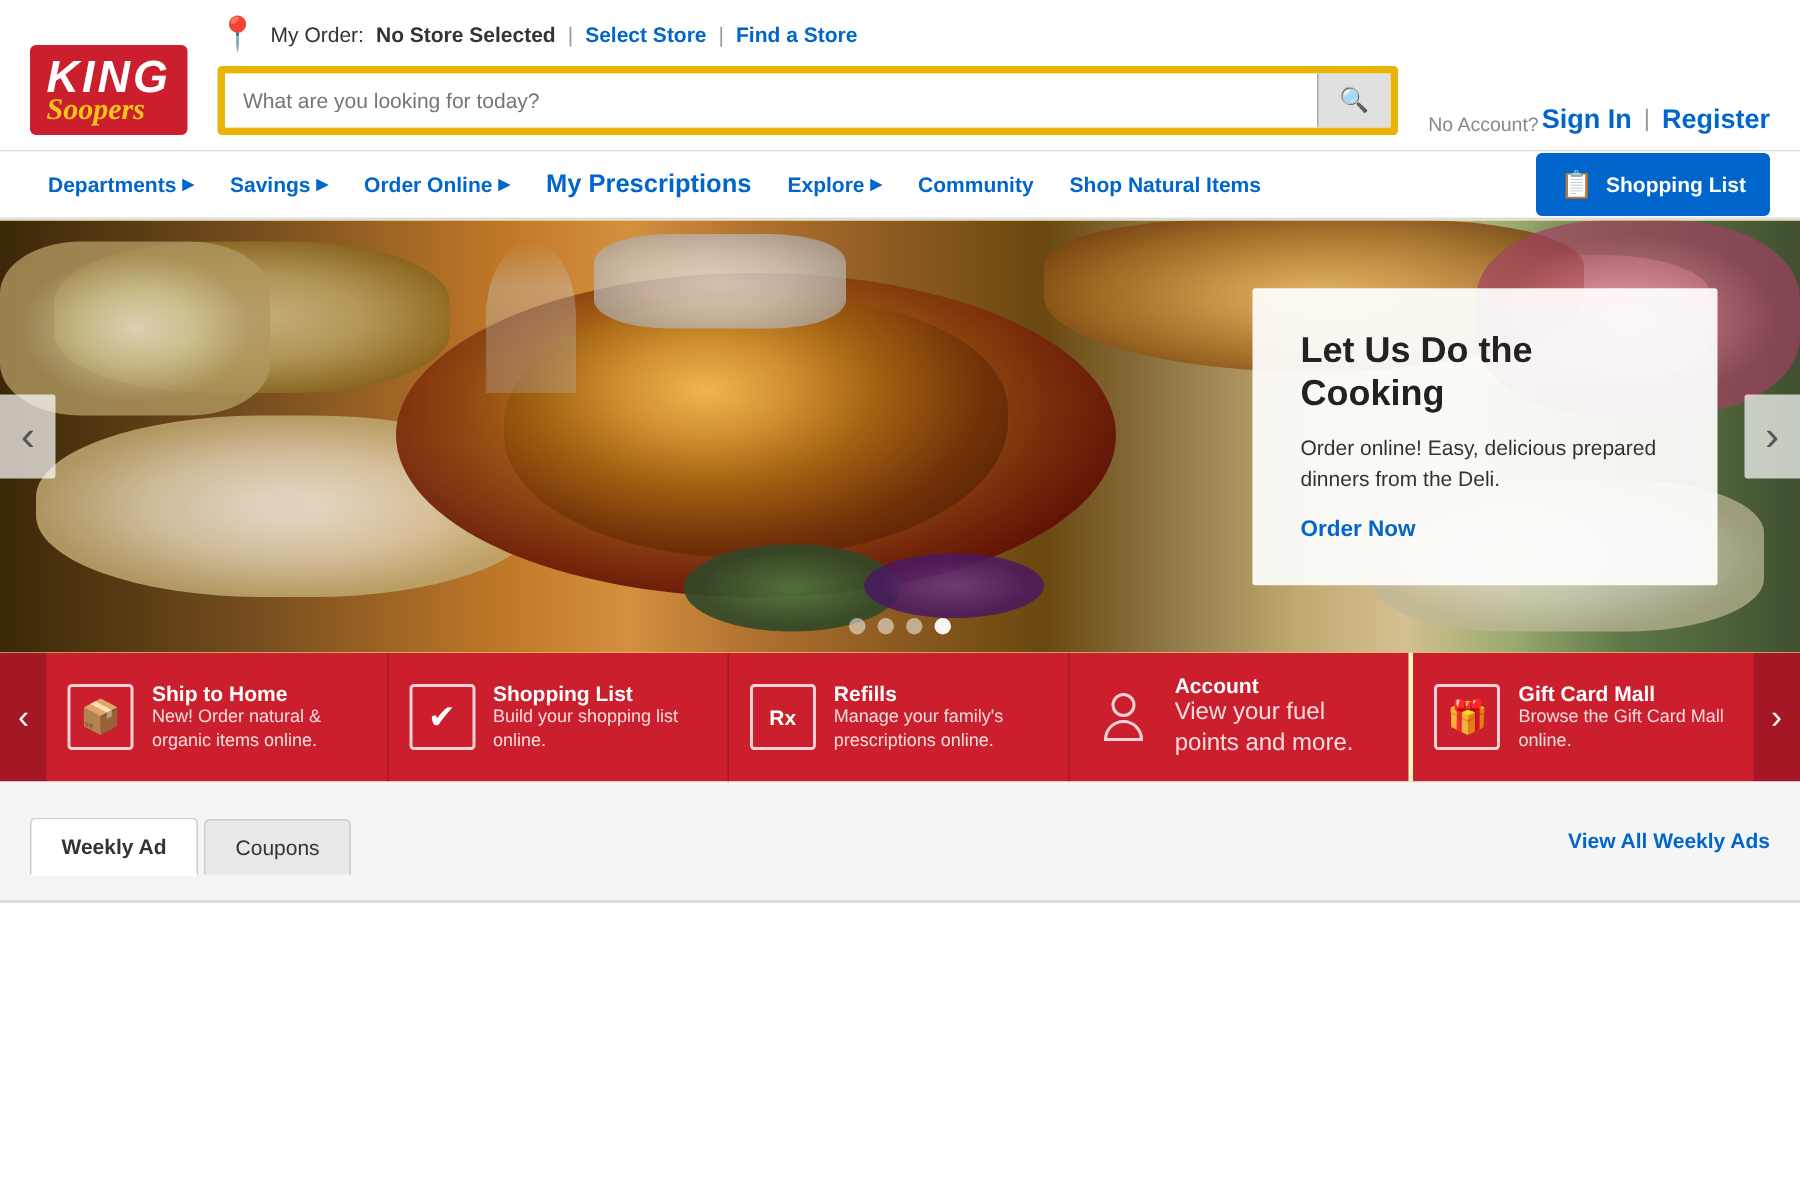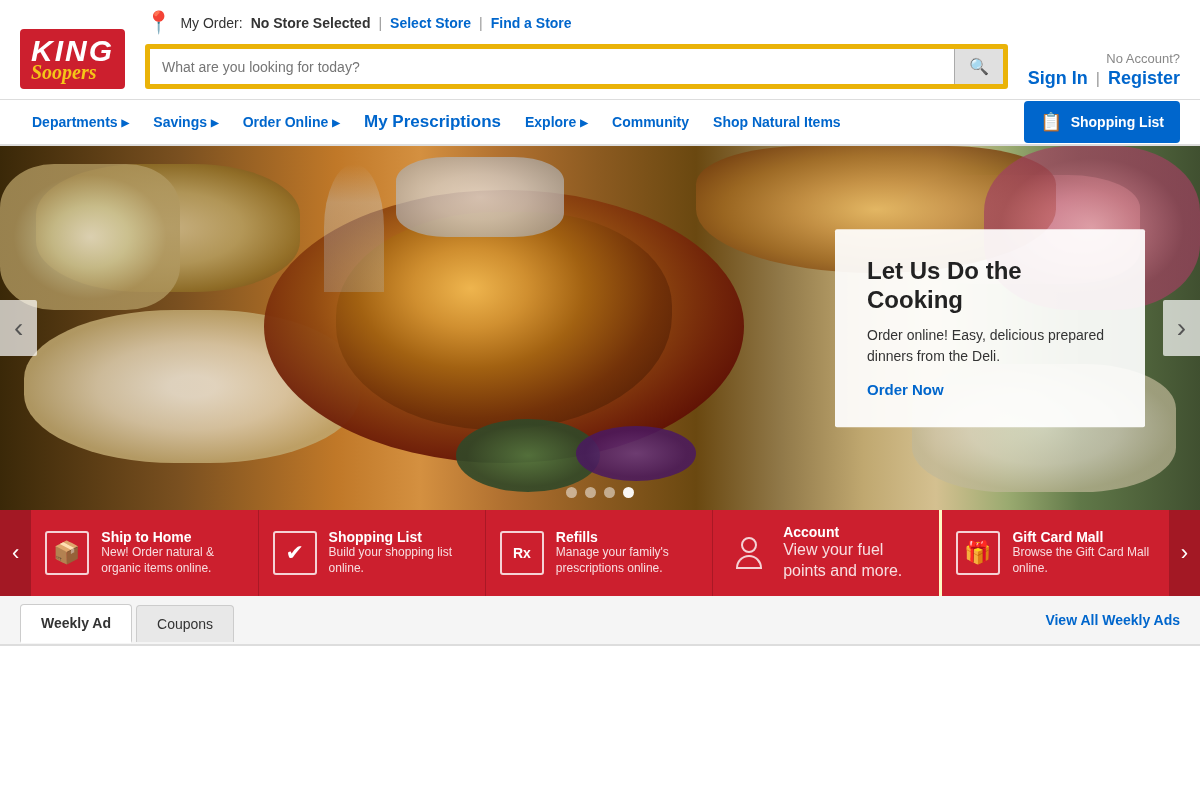--- a/index.html
+++ b/index.html
@@ -26,21 +26,21 @@
       <a href="#" style="color:#0066cc; font-weight:bold; text-decoration:none;">Select Store</a>
       <span style="color:#999;">|</span>
       <a href="#" style="color:#0066cc; font-weight:bold; text-decoration:none;">Find a Store</a>
     </div>
     <div style="display:flex; border:5px solid #eab308; border-radius:3px; overflow:hidden;">
       <input type="text" style="flex: 1 1 0%; padding: 8px 12px; font-size: 14px; border: none; outline: none; color: rgb(153, 153, 153);" placeholder="What are you looking for today?">
       <button style="background:#e0e0e0; border:none; border-left:1px solid #aaa; padding:8px 14px; cursor:pointer; font-size:16px; color:#555;">🔍</button>
     </div>
   </div>
 
-  <div style="display:flex; flex-direction:column; align-items:flex-end; gap:2px; flex-shrink:0;">
+  <div style="display:flex; align-items:flex-end; gap:2px; flex-shrink:0;">
     <span style="color:#888; font-size:13px;">No Account?</span>
     <div style="display:flex; align-items:center; gap:8px;">
       <a href="#" style="color:#0066cc; font-size:18px; font-weight:bold; text-decoration:none;">Sign In</a>
       <span style="color:#999; font-size:16px;">|</span>
       <a href="#" style="color:#0066cc; font-size:18px; font-weight:bold; text-decoration:none;">Register</a>
     </div>
   </div>
 </div>
 
 <div style="display:flex; align-items:center; padding:0 20px; background:#fff; border-bottom:2px solid #ddd; min-height:44px;">
@@ -72,21 +72,21 @@
 
     <a href="#" style="padding:12px 12px;color:#0066cc;font-size:14px;font-weight:bold;text-decoration:none;">Shop Natural Items</a>
   </div>
 
   <button style="display:flex;align-items:center;gap:8px;background:#0066cc;color:#fff;border:none;padding:10px 16px;border-radius:4px;cursor:pointer;font-size:14px;font-weight:bold;white-space:nowrap;">
     <span style="font-size:18px;">📋</span>
     <span>Shopping List</span>
   </button>
 </div>
 
-<div style="position:relative; height:364px; overflow:hidden; background:#fde047;">
+<div style="position:relative; height:288px; overflow:hidden; background:#fde047;">
 
   <div style="position:absolute;top:0;left:0;width:100%;height:100%;background:linear-gradient(to right, #3a2808 0%, #7a5020 15%, #c07828 28%, #d49040 35%, #b07030 42%, #8b5a20 50%, #6a4810 58%, #907848 65%, #c0a870 72%, #d4c090 78%, #9aaa70 84%, #607848 90%, #405030 100%);">
 
     <div style="position:absolute;top:5%;left:3%;width:22%;height:35%;background:radial-gradient(ellipse, #d4c090 0%, #b8a060 40%, #907028 70%, #603808 100%);border-radius:40%;opacity:0.85;"></div>
     <div style="position:absolute;top:5%;left:0%;width:15%;height:40%;background:radial-gradient(ellipse, #e8e0c8 0%, #d0c898 30%, #b09860 60%);border-radius:30%;opacity:0.8;"></div>
     <div style="position:absolute;top:45%;left:2%;width:28%;height:42%;background:radial-gradient(ellipse, #f0e8d8 10%, #e0d0b0 40%, #c0a870 70%);border-radius:45%;opacity:0.85;"></div>
 
     <div style="position:absolute;top:12%;left:22%;width:40%;height:75%;background:radial-gradient(ellipse at 45% 40%, #e8a040 0%, #c07820 25%, #904810 45%, #702008 65%, #500000 85%);border-radius:50%;opacity:0.95;"></div>
     <div style="position:absolute;top:18%;left:28%;width:28%;height:60%;background:radial-gradient(ellipse at 40% 35%, #f0b850 0%, #d09030 20%, #a06010 40%, #703008 65%, #4a1804 90%);border-radius:50% 45% 55% 50%;opacity:0.9;"></div>
 
@@ -169,17 +169,17 @@
       <div>
         <div style="font-size:14px;font-weight:bold;color:#fff;">Gift Card Mall</div>
         <div style="font-size:12px;color:rgba(255,255,255,0.85);line-height:1.3;">Browse the Gift Card Mall online.</div>
       </div>
     </a>
   </div>
 
   <button style="background:rgba(0,0,0,0.2);border:none;color:#fff;font-size:22px;padding:0 12px;cursor:pointer;">›</button>
 </div>
 
-<div style="display:flex;align-items:center;border-bottom:2px solid #ddd;padding:0 20px;background:#f5f5f5;min-height:50px;">
+<div style="display:flex;align-items:center;border-bottom:2px solid #ddd;padding:16px 20px;background:#f5f5f5;min-height:50px;">
   <a href="#" style="padding:10px 20px;cursor:pointer;font-size:14px;border:1px solid #ccc;border-bottom:2px solid #fff;margin-top:8px;margin-right:4px;border-radius:4px 4px 0 0;background:#fff;color:#333;text-decoration:none;font-weight:bold;">Weekly Ad</a>
   <a href="#" style="padding:10px 20px;cursor:pointer;font-size:14px;border:1px solid #ccc;border-bottom:none;margin-top:8px;border-radius:4px 4px 0 0;background:#e8e8e8;color:#333;text-decoration:none;">Coupons</a>
   <a href="#" style="margin-left:auto;color:#0066cc;font-size:14px;font-weight:bold;text-decoration:none;">View All Weekly Ads</a>
 </div>
 
 </body></html>

